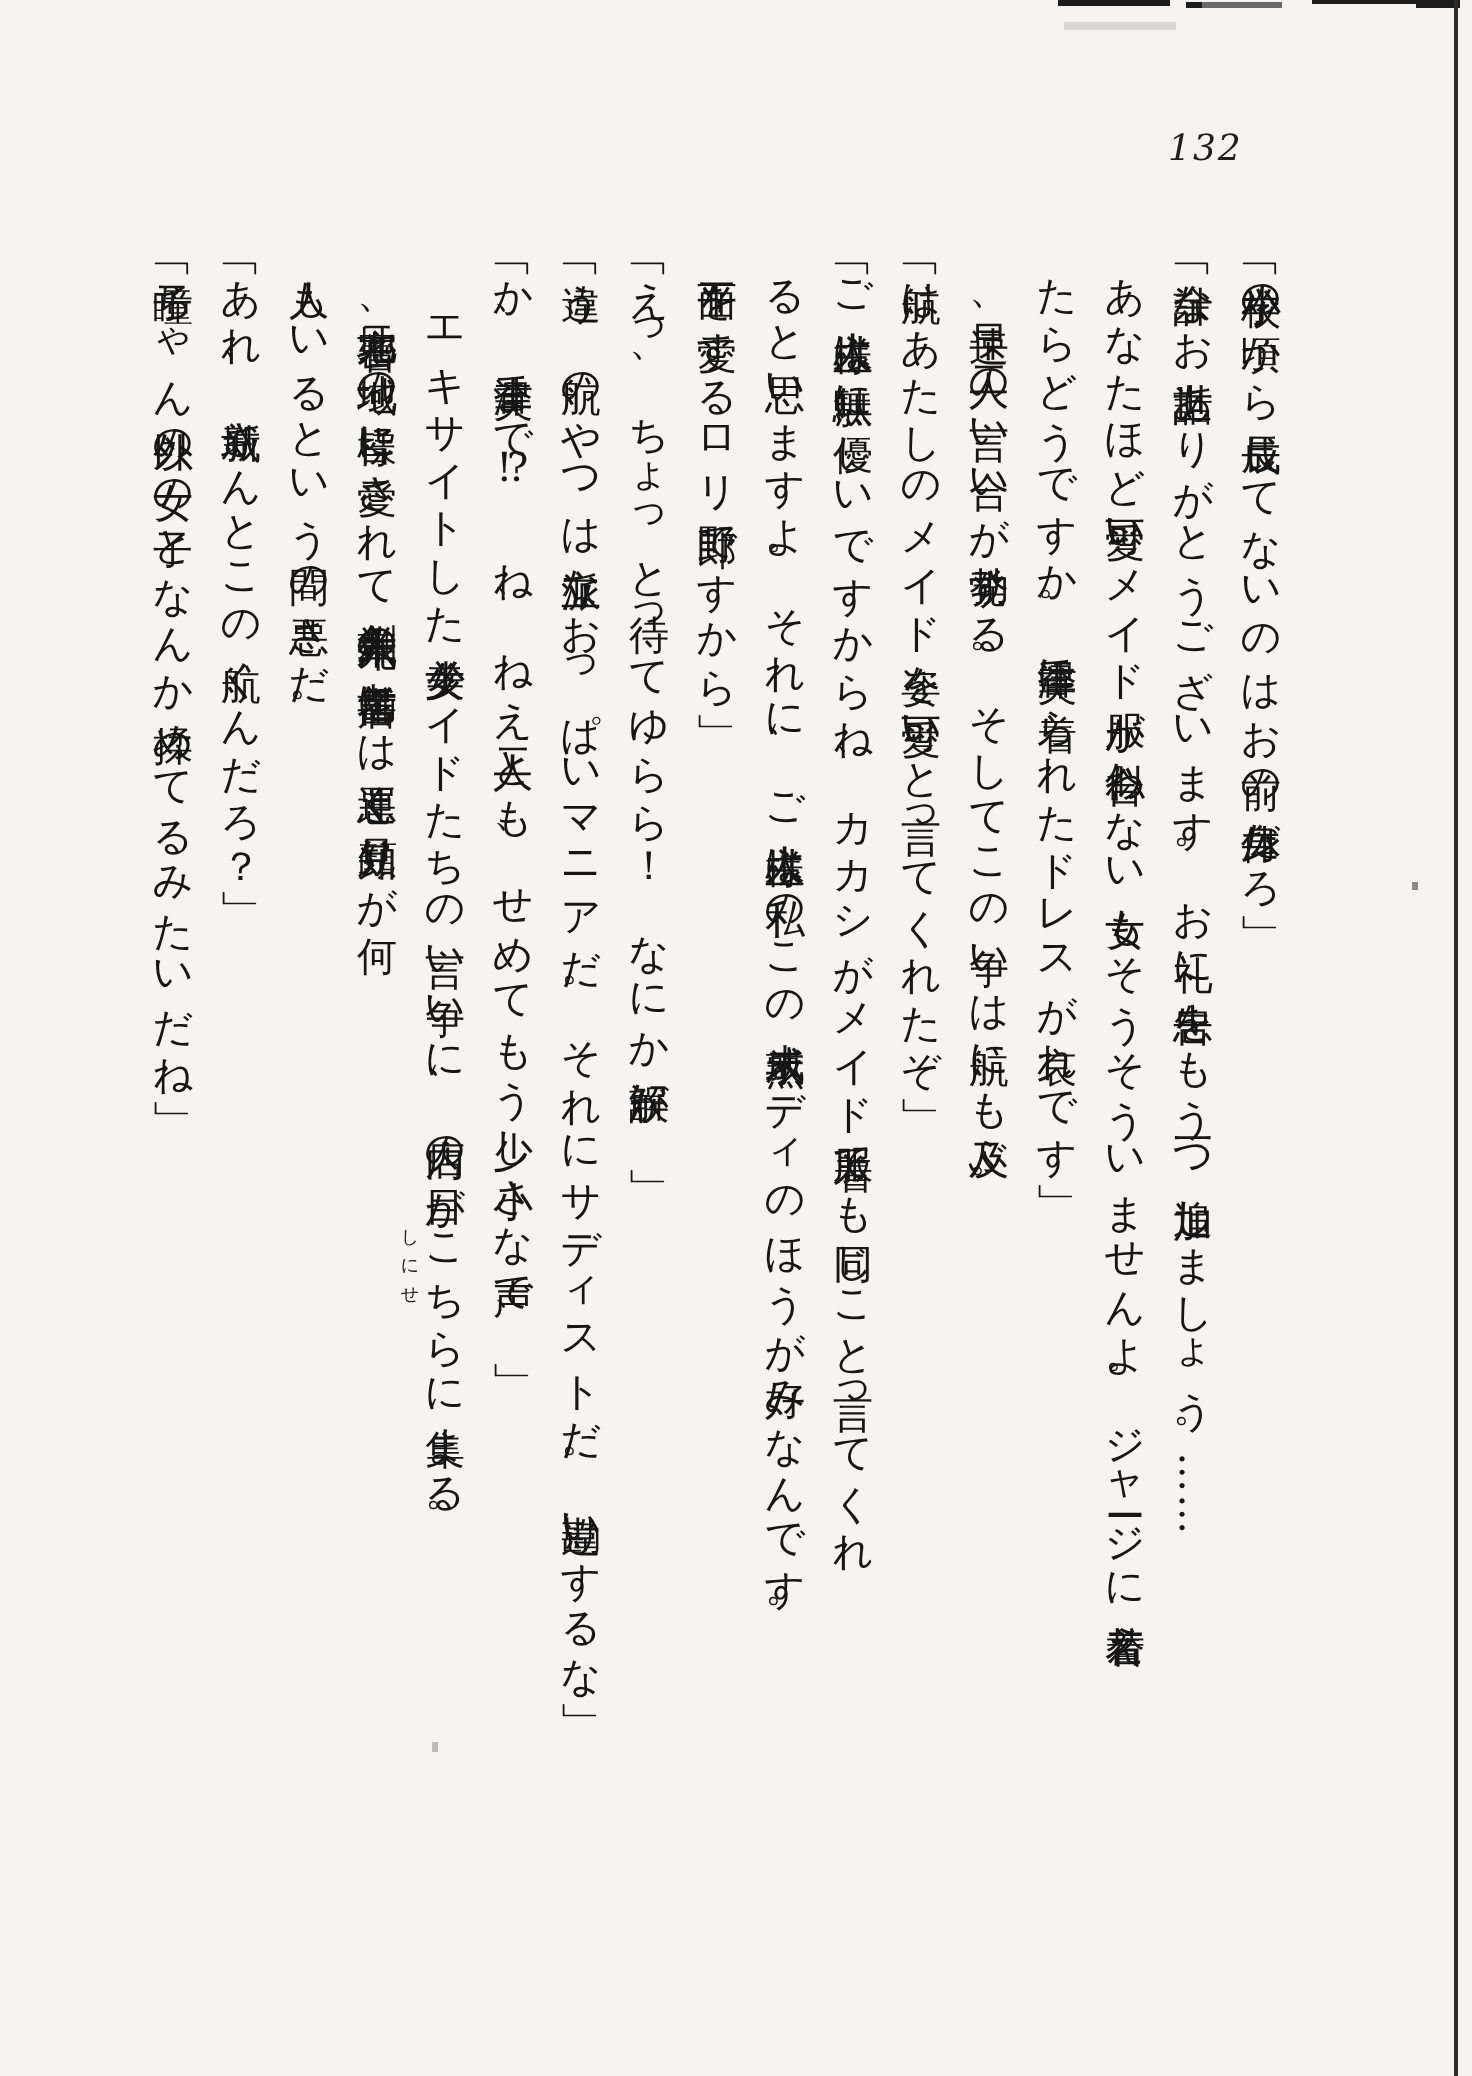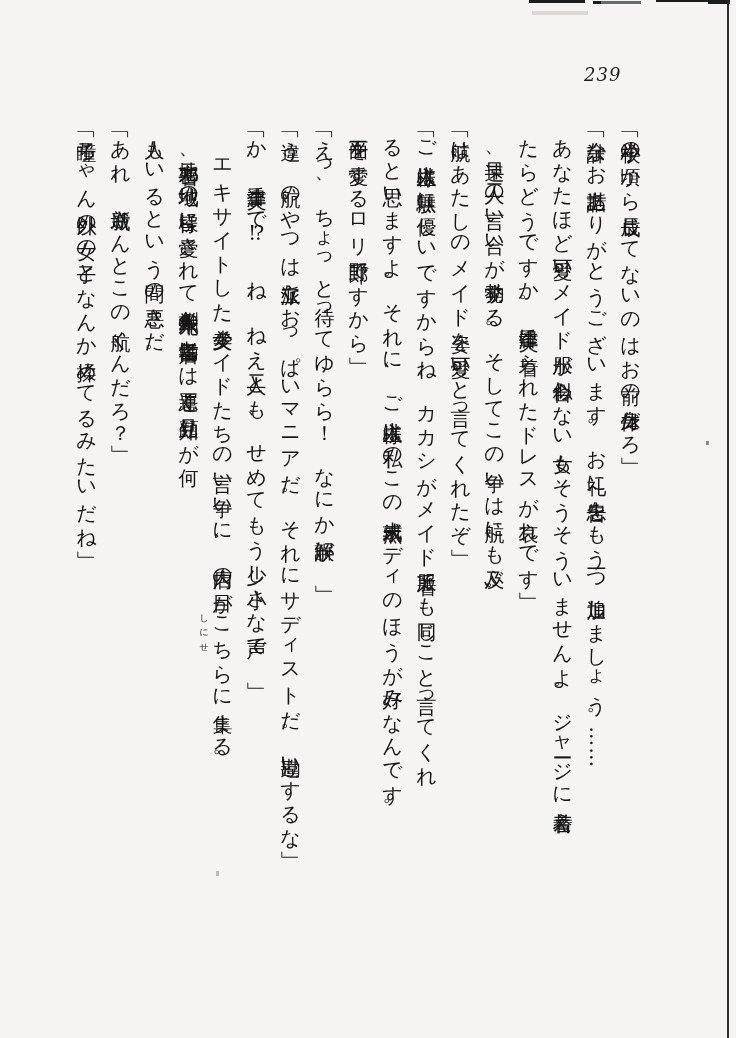--- a/index.html
+++ b/index.html
@@ -90,21 +90,21 @@
 <div class="artifact a1"></div>
 <div class="artifact a2"></div>
 <div class="artifact a2b"></div>
 <div class="artifact a3"></div>
 <div class="artifact a4"></div>
 <div class="smudge"></div>
 <div class="scan-line-right"></div>
 <div class="speck1"></div>
 <div class="speck2"></div>
 
-<div class="page-number">239</div>
+<div class="page-number">132</div>
 
 <div class="text-block">
   <div class="tcol">「小学校の頃から成長してないのはお前の身体だろ」</div>
   <div class="tcol">「余計なお世話ありがとうございます。お礼に忠告をもう一つ追加しましょう。……</div>
   <div class="tcol">あなたほど可愛いメイド服が似合わない女もそうそういませんよ。ジャージに着替え</div>
   <div class="tcol">たらどうですか。香津美に着られたドレスが哀れです」</div>
   <div class="tcol indent">早速、二人の言い合いが勃発する。そしてこの争いは航にも及ぶ。</div>
   <div class="tcol">「航はあたしのメイド姿を可愛いと言ってくれたぞ」</div>
   <div class="tcol">「ご主人様は無駄に優しいですからね、カカシがメイド服着ても同じこと言ってくれ</div>
   <div class="tcol">ると思いますよ。それに、ご主人様は私のこの未成熟ボディのほうが好みなんです。</div>

